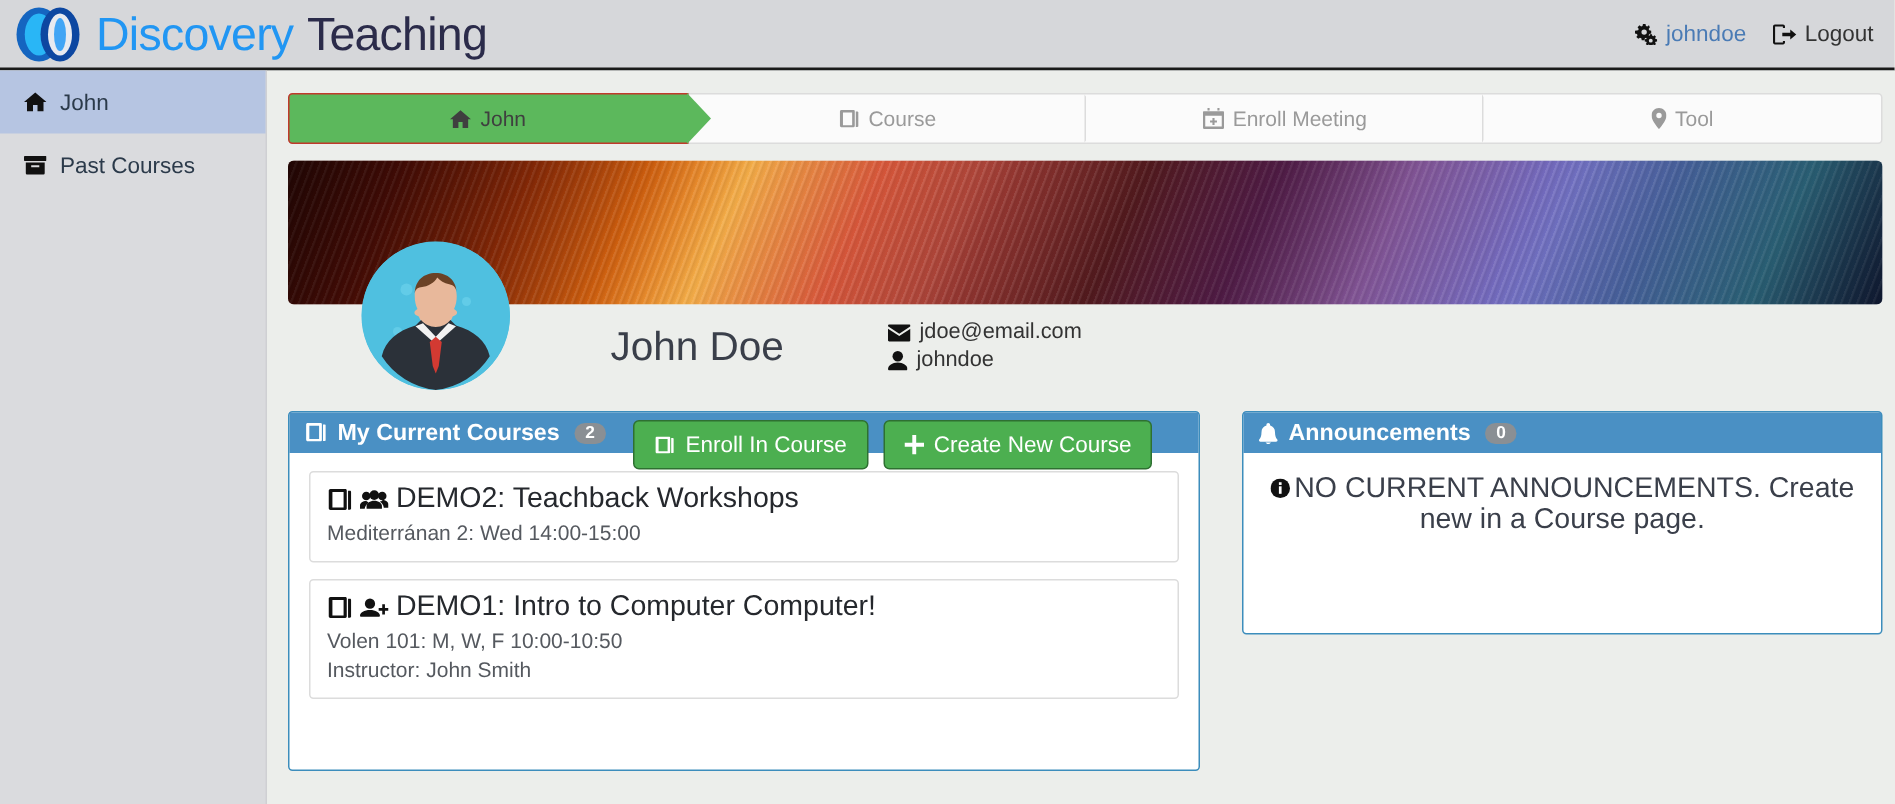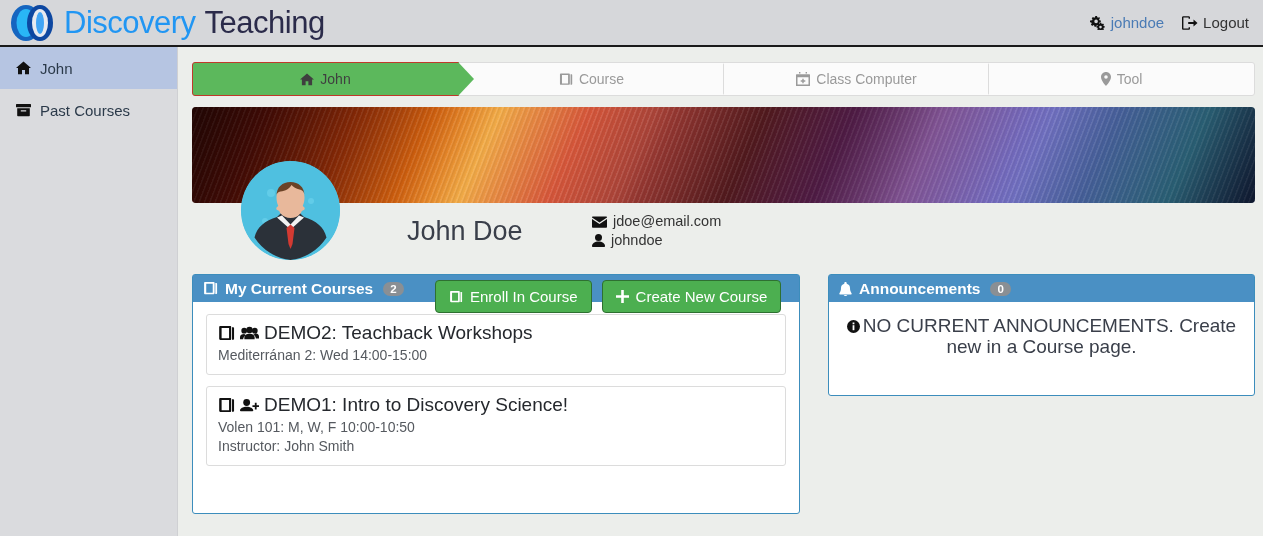--- a/index.html
+++ b/index.html
@@ -156,24 +156,24 @@
   }
   .panel-head .ic { fill: #fff; }
   .badge {
     background: #8a8f94; color: #fff;
     font-size: 11.5px; font-weight: bold;
     border-radius: 9px; padding: 1px 7px;
     margin-left: 3px;
   }
 
   #courses-panel { top: 274px; left: 192px; width: 608px; height: 240px; }
-  #announcements-panel { top: 274px; left: 828px; width: 427px; height: 122px; }
+  #announcements-panel { top: 274px; left: 828px; width: 427px; height: 149px; }
 
   .hdr-btns {
-    position: absolute; top: 280px; left: 435px;
+    position: absolute; top: 280px; left: 422px;
     display: flex; gap: 10px; z-index: 6;
   }
   .gbtn {
     background: #4caf50; border: 1px solid #2e7031;
     border-radius: 4px; color: #fff;
     font-size: 15px; padding: 7px 13px;
     display: flex; align-items: center; gap: 7px;
     cursor: pointer; white-space: nowrap;
   }
   .gbtn .ic { fill: #fff; }
@@ -259,21 +259,21 @@
         <path d="M2.2 0h9.3c.5 0 .9.4.9.9v11.3c0 .5-.4.9-.9.9H2.2c-.6 0-1.1-.5-1.1-1.1V1.1C1.1.5 1.6 0 2.2 0zm1.2 1.9v9.6h7V1.9h-7z"></path>
         <path d="M13.2 1.1h1.2c.4 0 .7.3.7.7v10.4c0 .4-.3.7-.7.7h-1.2V1.1z"></path>
       </svg>
       <span>Course</span>
     </div>
     <div class="crumb">
       <svg class="ic" width="14" height="14" viewBox="0 0 14 14">
         <path d="M3 0h1.4v1.6H3V0zm6.6 0H11v1.6H9.6V0zM.6 2.2h12.8c.3 0 .6.3.6.6v10.6c0 .3-.3.6-.6.6H.6c-.3 0-.6-.3-.6-.6V2.8c0-.3.3-.6.6-.6zm.9 3v7.2h11v-7.2h-11z"></path>
         <path d="M6.3 6.7h1.4v1.6h1.6v1.4H7.7v1.6H6.3v-1.6H4.7V8.3h1.6V6.7z"></path>
       </svg>
-      <span>Class Computer</span>
+      <span>Enroll Meeting</span>
     </div>
     <div class="crumb">
       <svg class="ic" width="10" height="14" viewBox="0 0 10 14">
         <path d="M5 0C2.2 0 0 2.2 0 5c0 3.7 5 9 5 9s5-5.3 5-9c0-2.8-2.2-5-5-5zm0 6.8A1.8 1.8 0 115 3.2a1.8 1.8 0 010 3.6z"></path>
       </svg>
       <span>Tool</span>
     </div>
   </div>
 
   <div class="banner"></div>
@@ -345,21 +345,21 @@
       <div class="course-title">
         <svg class="ic" width="17" height="15" viewBox="0 0 16 14">
           <path d="M2.2 0h9.3c.5 0 .9.4.9.9v11.3c0 .5-.4.9-.9.9H2.2c-.6 0-1.1-.5-1.1-1.1V1.1C1.1.5 1.6 0 2.2 0zm1.2 1.9v9.6h7V1.9h-7z"></path>
           <path d="M13.2 1.1h1.2c.4 0 .7.3.7.7v10.4c0 .4-.3.7-.7.7h-1.2V1.1z"></path>
         </svg>
         <svg class="ic" width="19" height="15" viewBox="0 0 20 14">
           <circle cx="7" cy="3.8" r="3.6"></circle>
           <path d="M7 8.2C3.1 8.2 0 10 0 12.2c0 .5.4.8.9.8h12.2c.5 0 .9-.3.9-.8 0-2.2-3.1-4-7-4z"></path>
           <path d="M16.6 4.2h1.9v2.6H21V8.7h-2.5v2.6h-1.9V8.7h-2.5V6.8h2.5V4.2z" transform="translate(-1 0)"></path>
         </svg>
-        <span>DEMO1: Intro to Discovery Science!</span>
+        <span>DEMO1: Intro to Computer Computer!</span>
       </div>
       <div class="course-sub">Volen 101: M, W, F 10:00-10:50</div>
       <div class="course-sub">Instructor: John Smith</div>
     </div>
   </div>
 </div>
 
 <div class="hdr-btns">
   <div class="gbtn">
     <svg class="ic" width="14" height="12" viewBox="0 0 16 14">

